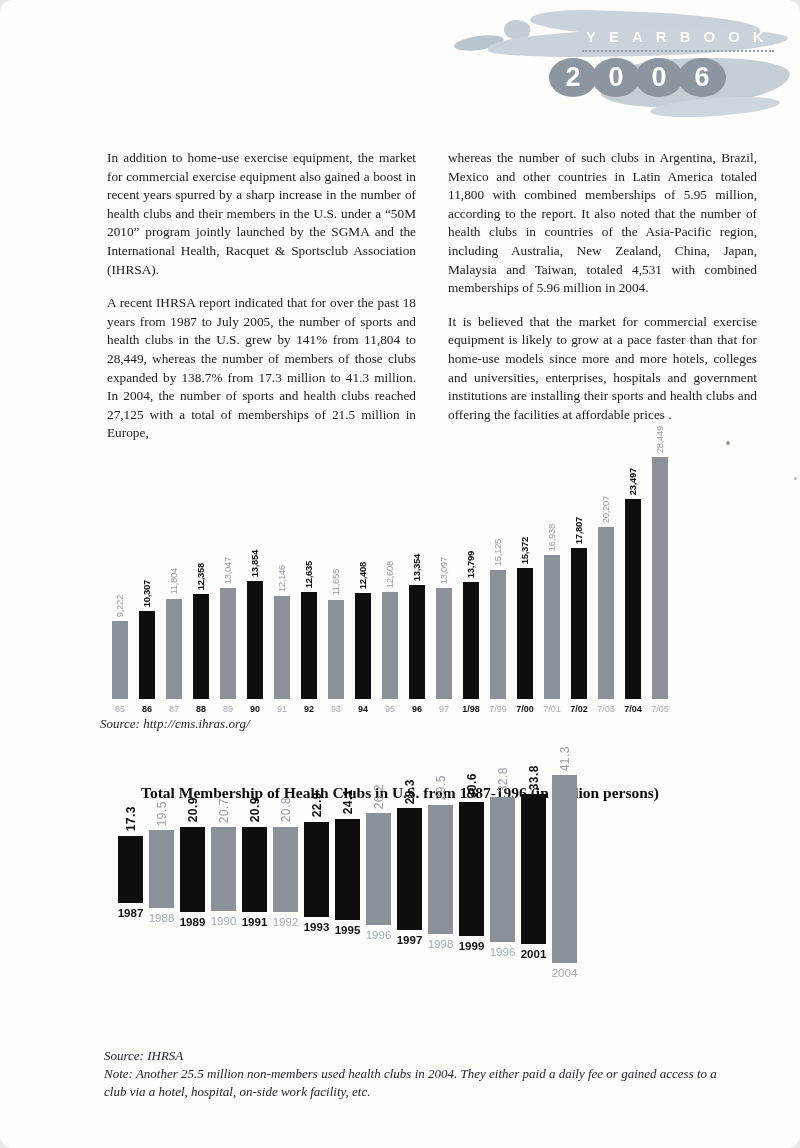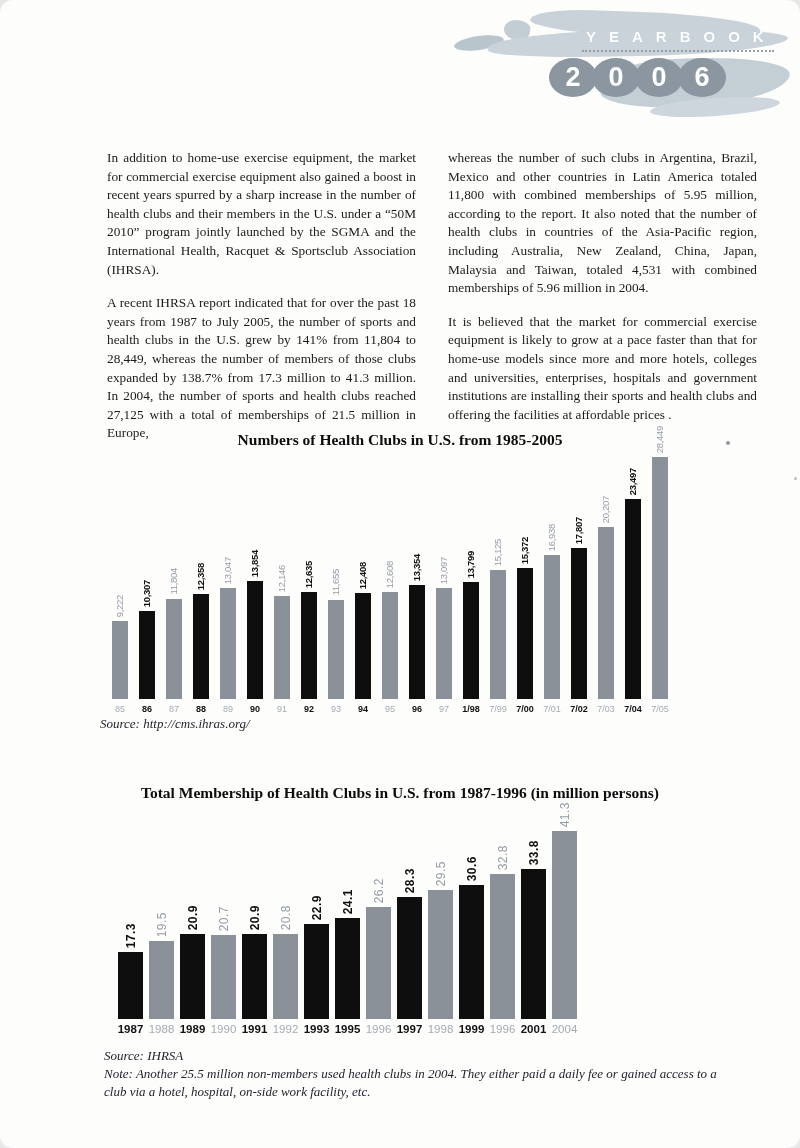--- a/index.html
+++ b/index.html
@@ -44,21 +44,21 @@
   .chart-title {
     position:absolute; left:0; width:800px; text-align:center;
     font-weight:700; font-size:15.5px; color:#0d0d0d;
     font-family:"Liberation Serif","DejaVu Serif",serif;
   }
   .t1 { top:431px; }
   .t2 { top:784px; }
 
   .bars { position:absolute; display:flex; align-items:flex-end; }
   .bars1 { left:112px; top:396px; height:320px; }
-  .bars2 { left:118px; top:756px; height:280px; }
+  .bars2 { left:118px; top:723px; height:280px;align-items:center; }
 
   .bar-col { display:flex; flex-direction:column; align-items:center; justify-content:flex-end; }
   .bars1 .bar-col { width:16px; margin-right:11px; }
   .bars2 .bar-col { width:25px; margin-right:6px; }
   .bars .bar-col:last-child { margin-right:0; }
 
   .vlabel {
     writing-mode:vertical-rl; transform:rotate(180deg);
     font-family:"Liberation Sans","DejaVu Sans",sans-serif;
     white-space:nowrap; margin-bottom:4px; line-height:1;
@@ -119,21 +119,20 @@
     <div class="col">
       <p>In addition to home-use exercise equipment, the market for commercial exercise equipment also gained a boost in recent years spurred by a sharp increase in the number of health clubs and their members in the U.S. under a “50M 2010” program jointly launched by the SGMA and the International Health, Racquet &amp; Sportsclub Association (IHRSA).</p>
       <p>A recent IHRSA report indicated that for over the past 18 years from 1987 to July 2005, the number of sports and health clubs in the U.S. grew by 141% from 11,804 to 28,449, whereas the number of members of those clubs expanded by 138.7% from 17.3 million to 41.3 million. In 2004, the number of sports and health clubs reached 27,125 with a total of memberships of 21.5 million in Europe,</p>
     </div>
     <div class="col">
       <p>whereas the number of such clubs in Argentina, Brazil, Mexico and other countries in Latin America totaled 11,800 with combined memberships of 5.95 million, according to the report. It also noted that the number of health clubs in countries of the Asia-Pacific region, including Australia, New Zealand, China, Japan, Malaysia and Taiwan, totaled 4,531 with combined memberships of 5.96 million in 2004.</p>
       <p>It is believed that the market for commercial exercise equipment is likely to grow at a pace faster than that for home-use models since more and more hotels, colleges and universities, enterprises, hospitals and government institutions are installing their sports and health clubs and offering the facilities at affordable prices .</p>
     </div>
   </div>
 
-  <div class="chart-title t1">Numbers of Health Clubs in U.S. from 1985-2005</div>
   <div class="bars bars1">
       <div class="bar-col">
         <div class="vlabel light">9,222</div>
         <div class="bar bar-light" style="height: 78px; background: rgb(139, 145, 152);"></div>
         <div class="xlabel light">85</div>
       </div>
       <div class="bar-col">
         <div class="vlabel dark">10,307</div>
         <div class="bar bar-dark" style="height: 88px; background: rgb(14, 14, 14);"></div>
         <div class="xlabel dark">86</div>

